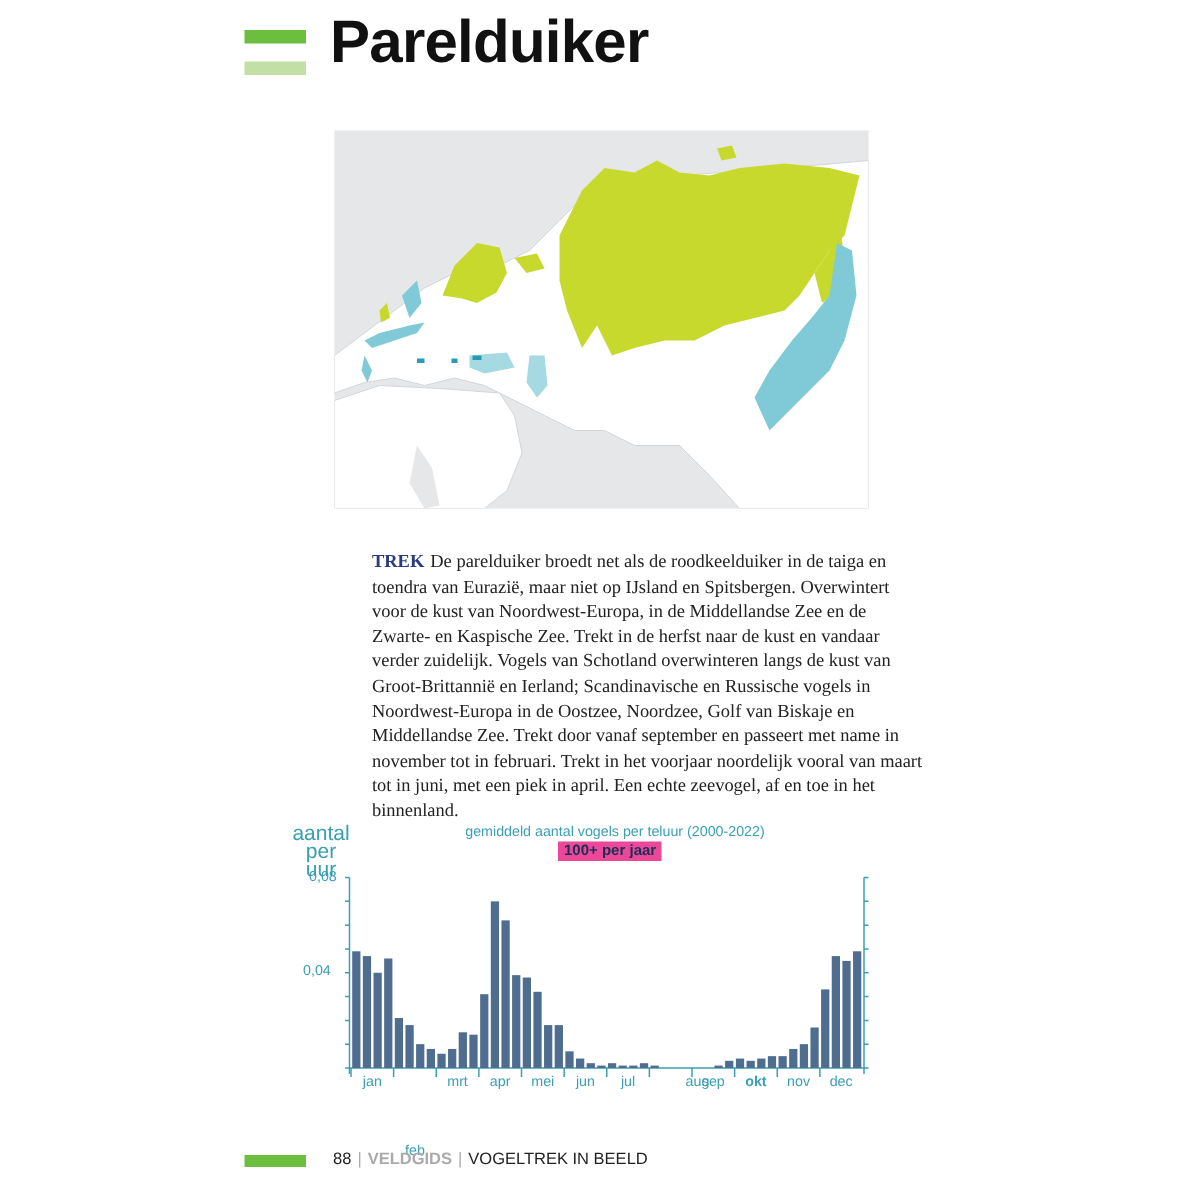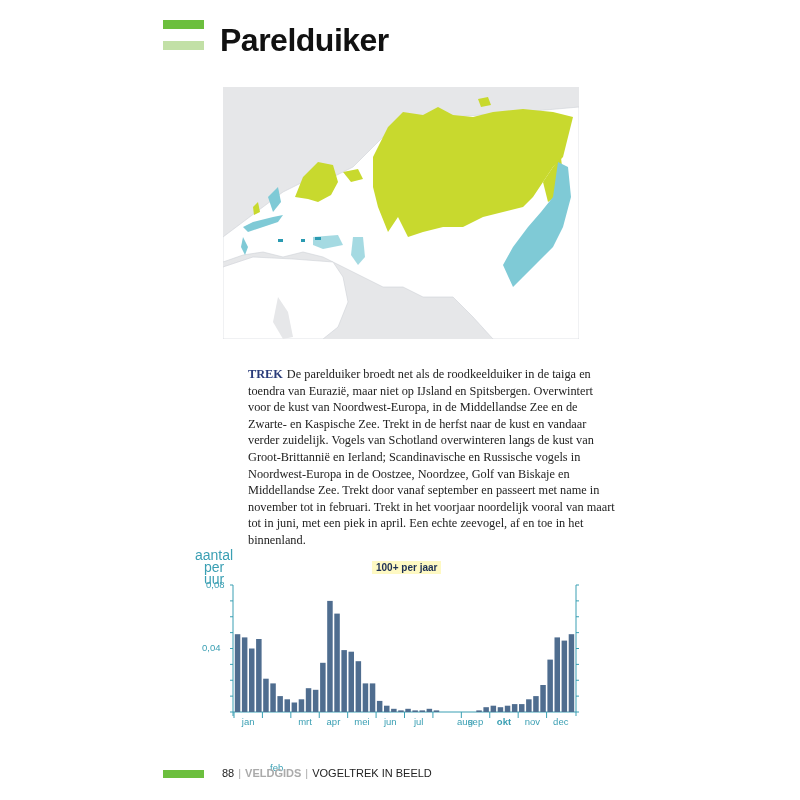--- a/index.html
+++ b/index.html
@@ -1,31 +1,31 @@
 <!DOCTYPE html>
 <html><head>
 <meta charset="utf-8">
 <style>
   html,body{margin:0;padding:0;background:#fff;}
   body{width:800px;height:800px;position:relative;overflow:hidden;font-family:"Liberation Sans",sans-serif;}
   .bar-deco{position:absolute;}
   #deco-top{left:163px;top:20px;width:41px;height:9px;background:#6cbf3e;}
   #deco-bot{left:163px;top:41px;width:41px;height:9px;background:#c2e0a6;}
-  #title{position:absolute;left:220px;top:22px;font-size:32px;font-weight:bold;color:#111;letter-spacing:-0.5px;}
+  #title{position:absolute;left:220px;top:6px;font-size:40px;font-weight:bold;color:#111;letter-spacing:-0.5px;}
   #map{position:absolute;left:223px;top:87px;width:356px;height:252px;background:#e6e7e9;overflow:hidden;}
   #map svg{display:block;}
   #text{position:absolute;left:224px;top:366px;width:370px;font-size:12.3px;line-height:16.6px;color:#222;font-family:Liberation Serif, serif;margin-left:24px;}
   #text .lbl{font-weight:bold;color:#2a3c7a;margin-right:4px;}
   #text .body{}
   #text p{margin:0;text-indent:0;}
   #chart{position:absolute;left:180px;top:545px;width:420px;height:190px;}
   .axlbl{position:absolute;color:#3a9fb3;font-size:14px;text-align:center;}
   #ylab{left:14px;top:4px;width:40px;line-height:12px;}
   #ctitle{left:100px;top:4px;width:260px;font-size:9.5px;}
-  #csub{position:absolute;left:192px;top:16px;padding:1px 4px;background:#fef9c3;color:#1c2f55;font-size:10px;font-weight:bold;}
+  #csub{position:absolute;left:192px;top:16px;padding:1px 4px;background:#ec4899;color:#1c2f55;font-size:10px;font-weight:bold;}
   .tick{position:absolute;color:#3a9fb3;font-size:9.5px;}
   .month{position:absolute;top:171px;font-size:9.5px;color:#3a9fb3;width:28px;text-align:center;}
   #footer-bar{position:absolute;left:163px;top:770px;width:41px;height:8px;background:#6cbf3e;}
   #footer{position:absolute;left:222px;top:767px;font-size:11px;color:#222;}
   #footer .sep{color:#aaa;margin:0 4px;}
   #footer .gray{color:#aaa;font-weight:bold;}
 </style>
 </head>
 <body>
 
@@ -59,20 +59,21 @@
     <rect x="78" y="152" width="4" height="3" fill="#2a9ab1"></rect>
   </svg>
 </div>
 
 <div id="text">
   <p><span class="lbl">TREK</span><span class="body">De parelduiker broedt net als de roodkeelduiker in de taiga en toendra van Eurazië, maar niet op IJsland en Spitsbergen. Overwintert voor de kust van Noordwest-Europa, in de Middellandse Zee en de Zwarte- en Kaspische Zee. Trekt in de herfst naar de kust en vandaar verder zuidelijk. Vogels van Schotland overwinteren langs de kust van Groot-Brittannië en Ierland; Scandinavische en Russische vogels in Noordwest-Europa in de Oostzee, Noordzee, Golf van Biskaje en Middellandse Zee. Trekt door vanaf september en passeert met name in november tot in februari. Trekt in het voorjaar noordelijk vooral van maart tot in juni, met een piek in april. Een echte zeevogel, af en toe in het binnenland.</span></p>
 </div>
 
 <div id="chart">
   <div class="axlbl" id="ylab">aantal per uur</div>
+  <div class="axlbl" id="ctitle">gemiddeld aantal vogels per teluur (2000-2022)</div>
   <div id="csub">100+ per jaar</div>
   <div class="tick" style="left:26px;top:34px;">0,08</div>
   <div class="tick" style="left:22px;top:97px;">0,04</div>
   <svg id="chart-svg" width="420" height="190" style="position:absolute;left:0;top:0;">
       <line x1="53" y1="40" x2="53" y2="171" stroke="#3a9fb3" stroke-width="1"></line>
       <line x1="396" y1="40" x2="396" y2="171" stroke="#3a9fb3" stroke-width="1"></line>
       <line x1="53" y1="167" x2="396" y2="167" stroke="#3a9fb3" stroke-width="1"></line>
       <line x1="50" y1="167" x2="53" y2="167" stroke="#3a9fb3" stroke-width="1"></line>
       <line x1="396" y1="167" x2="399" y2="167" stroke="#3a9fb3" stroke-width="1"></line>
       <line x1="50" y1="151.125" x2="53" y2="151.125" stroke="#3a9fb3" stroke-width="1"></line>

